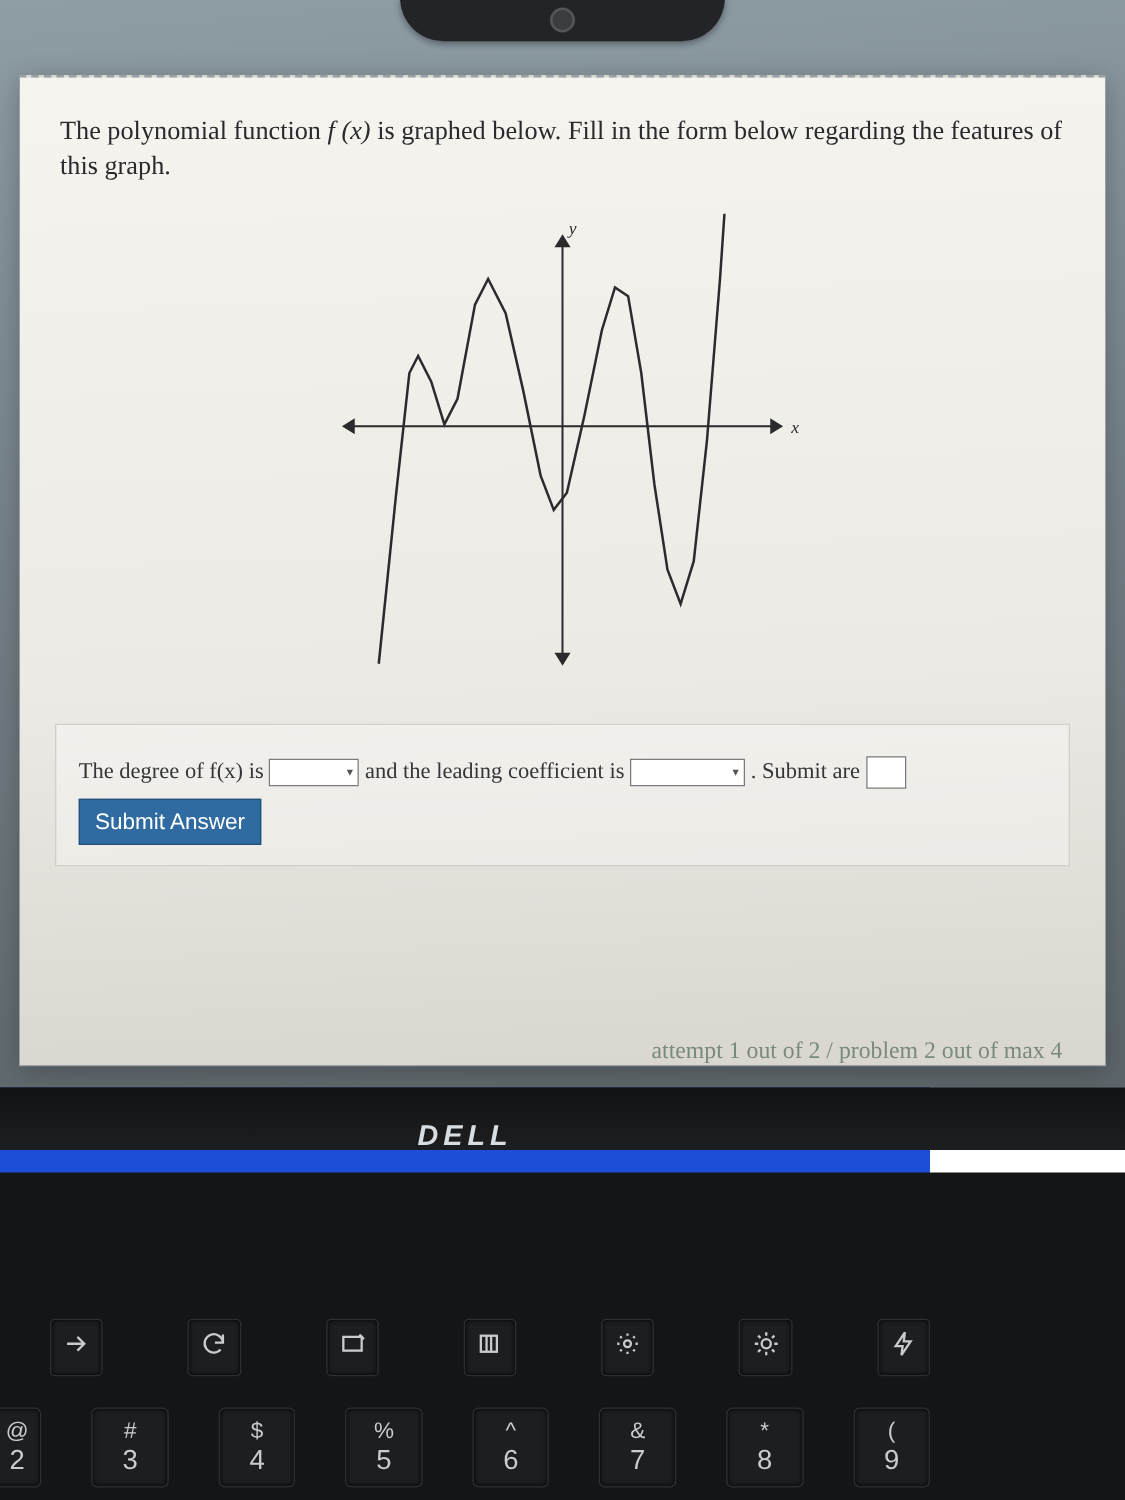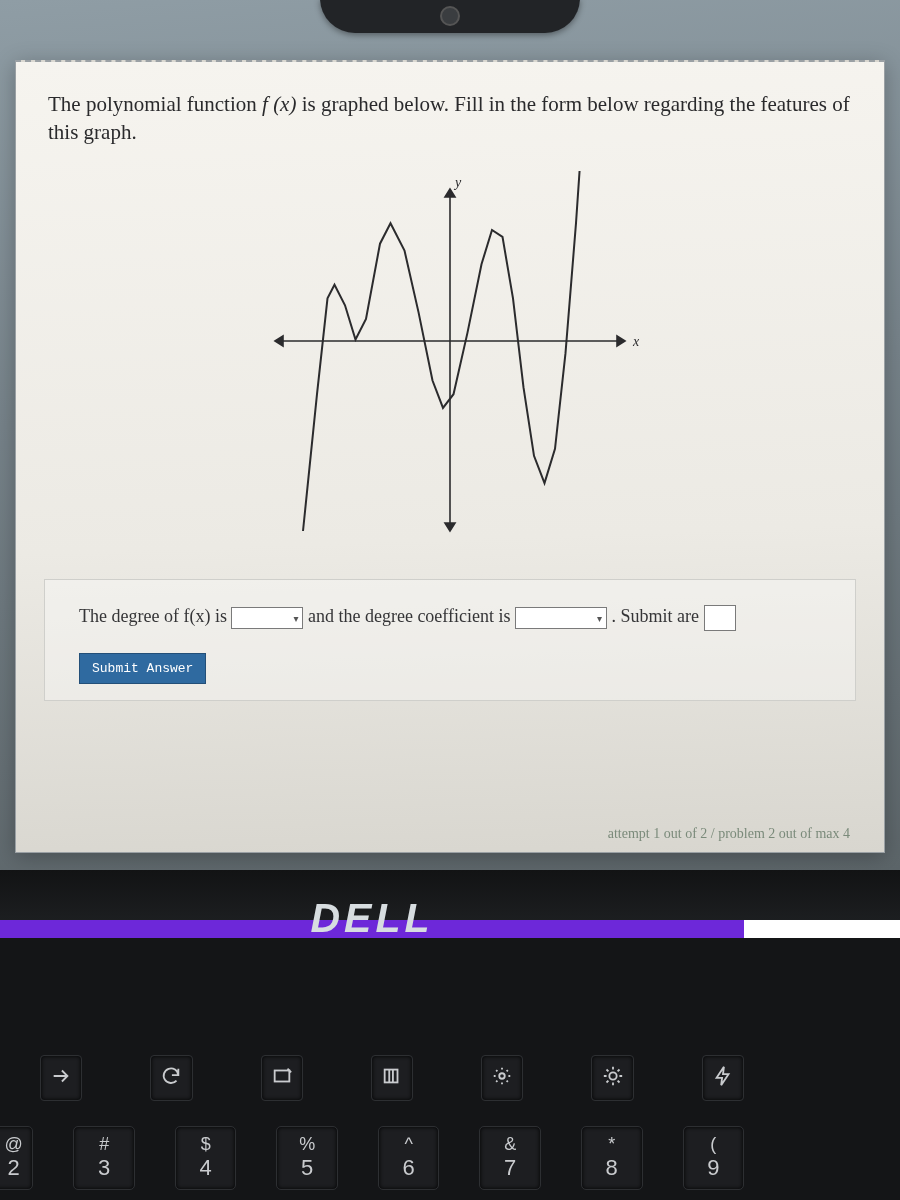--- a/index.html
+++ b/index.html
@@ -1,53 +1,53 @@
 <!DOCTYPE html>
 <html><head>
 <meta charset="utf-8">
 <style>
   html,body{margin:0;padding:0;width:900px;height:1200px;overflow:hidden;font-family:Georgia,serif;}
-  .scene{position:relative;width:744px;height:1200px;background:#6d28d9;}
+  .scene{position:relative;width:744px;height:1200px;background:#1d4ed8;}
   
   .screen{position:absolute;left:0;top:0;width:900px;height:870px;
           background:linear-gradient(175deg,#8f9da5 0%,#768289 45%,#5c6569 100%);
           border-bottom:2px solid #2b2e30;}
   .webcam{position:absolute;top:-2px;left:50%;transform:translateX(-50%);
           width:260px;height:35px;background:#222427;border-radius:0 0 40px 40px;
           box-shadow:0 2px 6px rgba(0,0,0,.4);}
   .webcam::after{content:"";position:absolute;left:50%;top:50%;transform:translate(-50%,-50%);
           width:16px;height:16px;border-radius:50%;background:#3a3d40;border:2px solid #555;}
   .page{position:absolute;left:15px;top:60px;right:15px;height:790px;
         background:linear-gradient(178deg,#f6f4ef 0%,#eceae4 60%,#d8d6cf 100%);
         border:1px solid #9aa0a4;border-top:2px dashed #9aa0a4;
         box-shadow:0 4px 20px rgba(0,0,0,.25);}
   .prompt{padding:28px 32px 10px;font-size:21px;color:#2a2a2c;line-height:1.35;}
   .prompt .fx{font-style:italic;}
   .graph-wrap{display:flex;justify-content:center;margin:14px 0 28px;}
   .graph{width:410px;height:380px;position:relative;}
   .graph svg{width:100%;height:100%;}
   .answer-card{margin:0 28px;border:1px solid #cfcfcb;background:rgba(255,255,255,.35);
-               padding:18px 34px 16px;}
+               padding:18px 18px 16px;}
   .answer-line{font-size:18px;color:#353537;line-height:2.1;}
   .sel{display:inline-block;border:1px solid #7a7a7a;background:#fff;height:22px;width:72px;
        vertical-align:middle;font-size:12px;color:#444;padding:0 4px;box-sizing:border-box;
        line-height:22px;}
   .sel.small{width:92px;}
   .caret{float:right;font-size:10px;line-height:22px;color:#555;}
   .box{display:inline-block;border:1px solid #7a7a7a;background:#fff;height:24px;width:30px;
        vertical-align:middle;}
-  .submit{margin-top:18px;display:inline-block;background:#2f6aa0;color:#fff;
-          font-family:Liberation Mono, monospace;font-size:13px;padding:7px 12px;border:1px solid #234f78;
+  .submit{margin-top:4px;display:inline-block;background:#2f6aa0;color:#fff;
+          font-family:Liberation Sans, sans-serif;font-size:18px;padding:7px 12px;border:1px solid #234f78;
           cursor:pointer;}
-  .attempt{position:absolute;right:34px;bottom:10px;color:#7a8a7a;font-size:14px;}
+  .attempt{position:absolute;right:34px;bottom:0;color:#7a8a7a;font-size:19px;}
   
   .hinge{position:absolute;left:0;top:870px;width:900px;height:50px;
          background:linear-gradient(#121314,#1c1e20);}
   .dell{position:absolute;top:895px;left:50%;transform:translateX(-50%);
-        font-family:Arial,sans-serif;font-weight:700;font-size:41px;letter-spacing:4px;
+        font-family:Arial,sans-serif;font-weight:700;font-size:23px;letter-spacing:4px;
         color:#d7dde0;font-style:italic;text-align:center;}
   .deck{position:absolute;left:0;top:938px;width:900px;height:262px;background:#141517;}
   .fn-row{position:absolute;top:1055px;left:40px;right:0;display:flex;gap:68px;}
   .fn-key{width:60px;height:44px;background:#1d1e21;border:1px solid #2d2f32;border-radius:4px;
           color:#c9cbce;display:flex;align-items:center;justify-content:center;font-size:20px;
           font-family:Arial,sans-serif;box-shadow:inset 0 0 4px #000;}
   .num-row{position:absolute;top:1126px;left:-6px;right:0;display:flex;gap:40px;}
   .num-key{width:70px;height:62px;background:#1d1e21;border:1px solid #2d2f32;border-radius:5px;
            color:#c9cbce;display:flex;flex-direction:column;align-items:center;justify-content:center;
            font-family:Arial,sans-serif;box-shadow:inset 0 0 4px #000;}
@@ -88,21 +88,21 @@
             <path id="curve" fill="none" stroke="#2b2b2d" stroke-width="2" d="M58.0 360.0 L72.0 223.2 L82.5 127.4 L89.5 113.8 L100.0 134.3 L110.5 168.5 L121.0 148.0 L135.0 72.7 L145.5 52.2 L159.5 79.6 L173.5 141.1 L187.5 209.5 L198.0 236.9 L208.5 223.2 L222.5 161.6 L236.5 93.2 L247.0 59.0 L257.5 65.9 L268.0 127.4 L278.5 216.4 L289.0 284.8 L299.5 312.1 L310.0 277.9 L320.5 182.2 L331.0 52.2 L338.0 -50.4 "></path>
             <polygon id="arrow-end" fill="#2b2b2d" points="338.00000000000006,-50.39999999999998 340.60656391065476,-42.83654678207944 334.3903213307865,-43.26065689961431"></polygon>
           </svg>
         </div>
       </div>
 
       <div class="answer-card">
         <div class="answer-line">
           <span>The degree of f(x) is </span>
           <span class="sel"><span class="caret">▾</span></span>
-          <span> and the degree coefficient is </span>
+          <span> and the leading coefficient is </span>
           <span class="sel small"><span class="caret">▾</span></span>
           <span>. Submit are </span>
           <span class="box"></span>
         </div>
         <div class="submit">Submit Answer</div>
       </div>
 
       <div class="attempt">attempt 1 out of 2 / problem 2 out of max 4</div>
     </div>
   </div>

